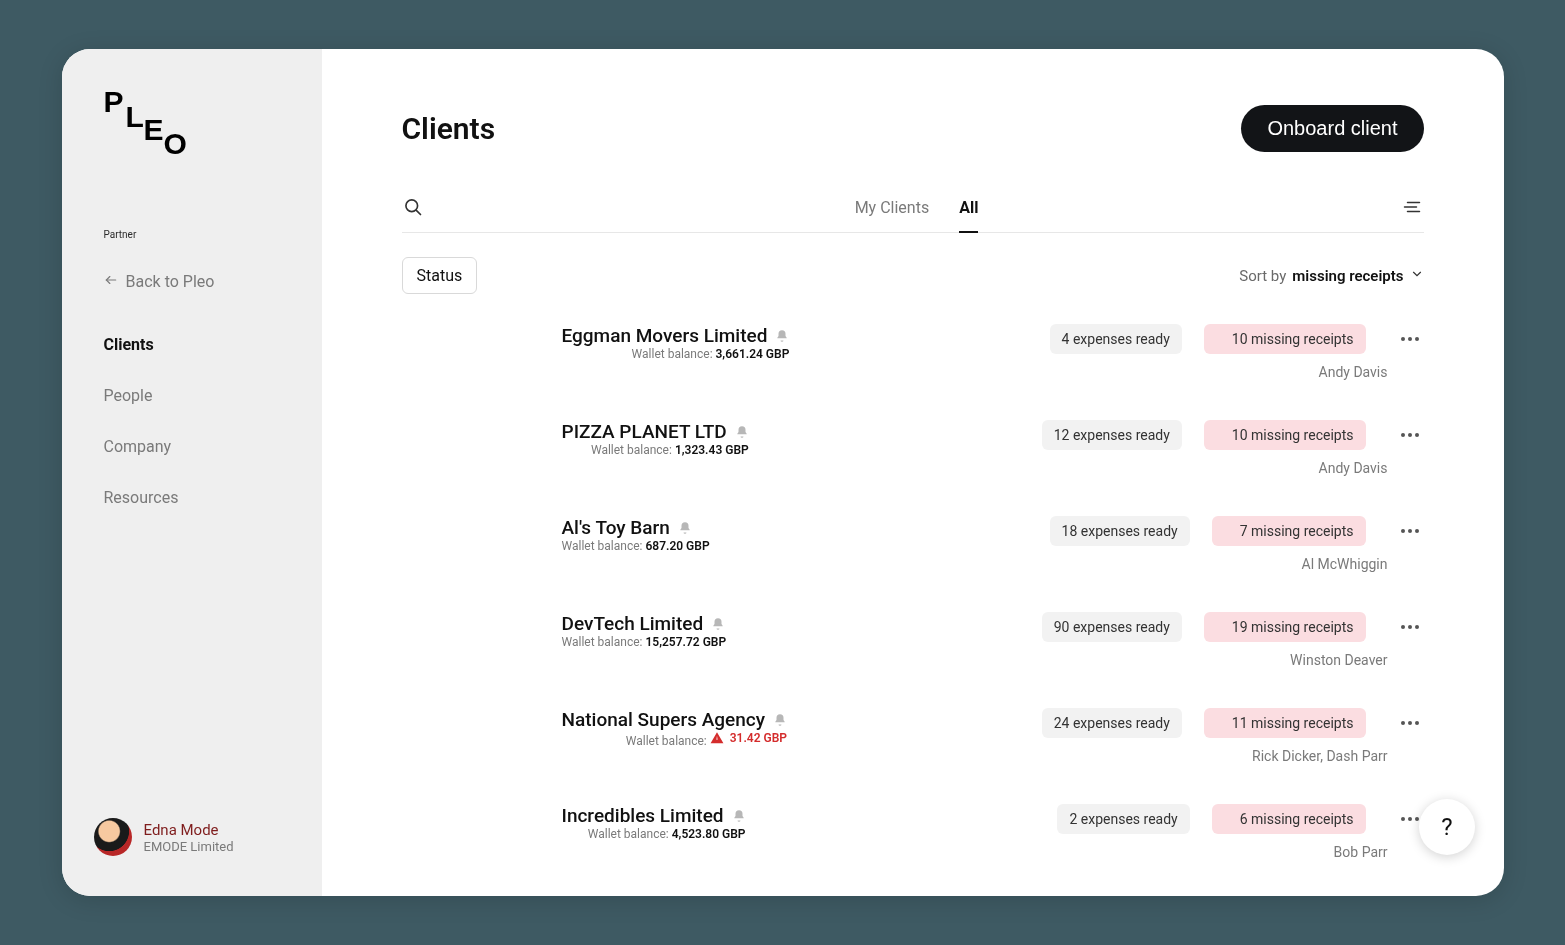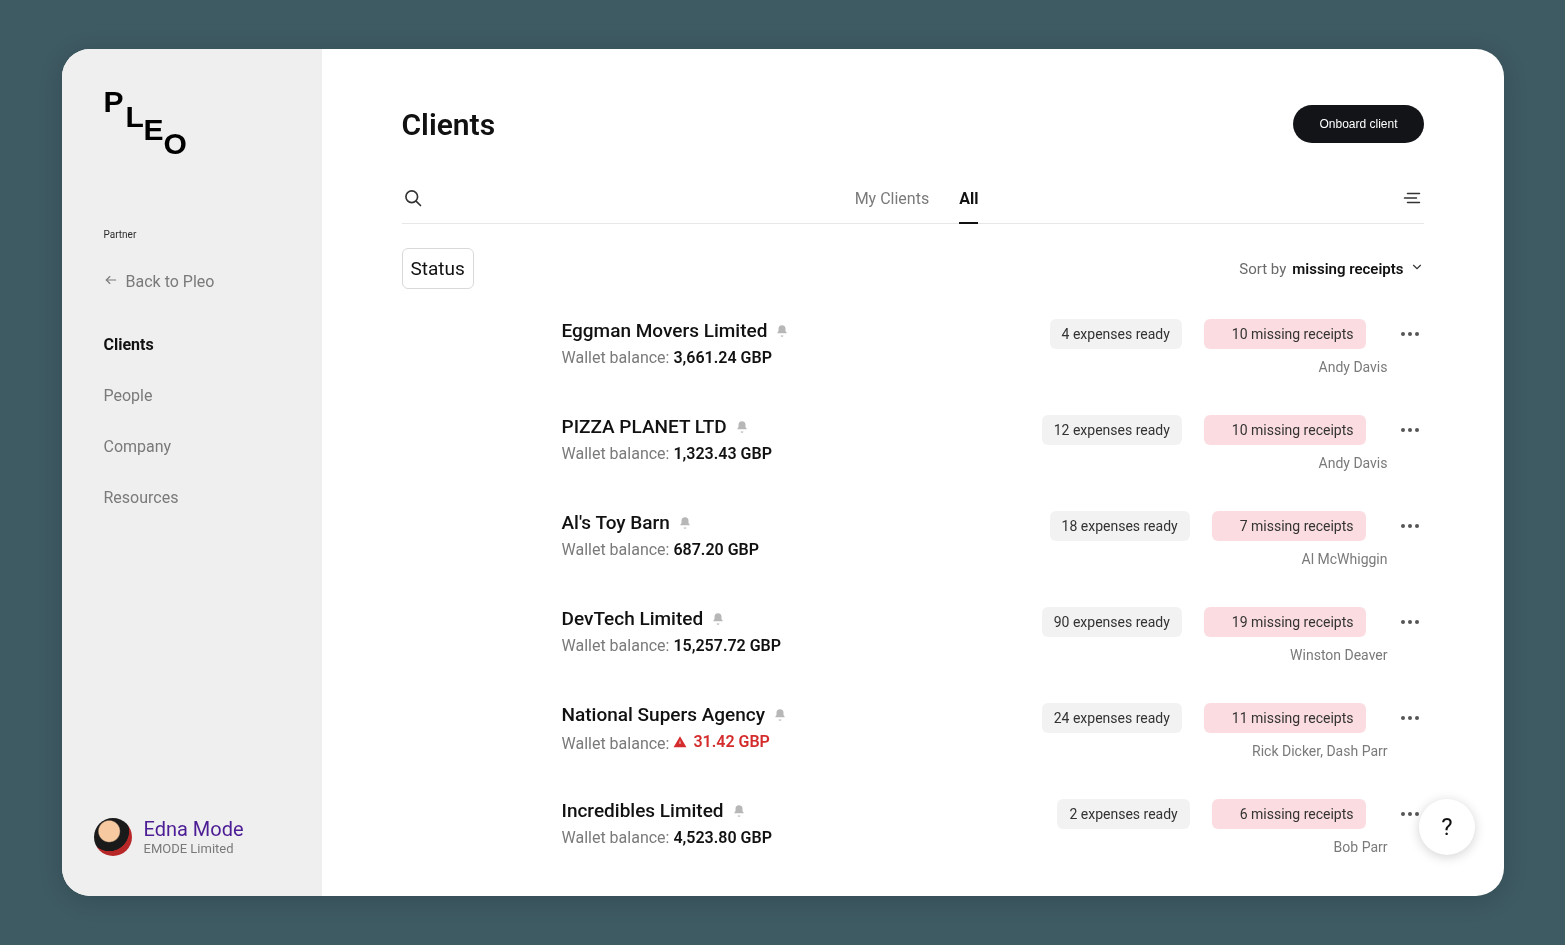--- a/index.html
+++ b/index.html
@@ -90,21 +90,21 @@
   align-items: center;
   gap: 12px;
   padding: 0 0 16px 32px;
 }
 .avatar {
   width: 38px;
   height: 38px;
   border-radius: 50%;
   background: radial-gradient(circle at 40% 35%, #f7c9a0 0 30%, #1a1a1a 34% 58%, #b82727 60% 100%);
 }
-.user-footer .name { font-size: 20px; color: #4c1d95; }
+.user-footer .name { font-size: 15px; color: #7f1d1d; }
 .user-footer .org { font-size: 13px; color: #7a7a7a; }
 .main {
   flex: 1;
   padding: 56px 80px 0 80px;
   display: flex;
   flex-direction: column;
   overflow: hidden;
 }
 .main-header {
   display: flex;
@@ -116,21 +116,21 @@
   font-size: 30px;
   font-weight: 600;
   color: #111;
 }
 .onboard-btn {
   background: #121417;
   color: #fff;
   border: none;
   border-radius: 999px;
   padding: 12px 26px;
-  font-size: 12px;
+  font-size: 20px;
   font-weight: 500;
   cursor: pointer;
 }
 .toolbar {
   display: flex;
   align-items: center;
   border-bottom: 1px solid #e7e7e7;
   padding-bottom: 14px;
   margin-bottom: 24px;
 }
@@ -173,22 +173,22 @@
 }
 .subbar {
   display: flex;
   justify-content: space-between;
   align-items: center;
   margin-bottom: 30px;
 }
 .status-chip {
   border: 1px solid #d9d9d9;
   border-radius: 6px;
-  padding: 8px 8px;
-  font-size: 19px;
+  padding: 8px 14px;
+  font-size: 16px;
   color: #111;
   cursor: pointer;
 }
 .sort-block {
   font-size: 15px;
   color: #111;
   display: flex;
   align-items: flex-start;
   gap: 6px;
   cursor: pointer;
@@ -197,37 +197,37 @@
 .sort-block .value { font-weight: 600; }
 .client-list {
   display: flex;
   flex-direction: column;
   gap: 40px;
   padding-left: 160px;
 }
 .client-row {
   display: flex;
   align-items: flex-start;
+  text-align: right;
 }
 .client-info .cname {
   font-size: 19px;
   color: #111;
   font-weight: 500;
   display: flex;
   align-items: center;
   gap: 8px;
 }
 .bell-icon {
   color: #b7b7b7;
   display: inline-flex;
 }
 .client-info .wallet {
-  font-size: 16px;
+  font-size: 12px;
   color: #7a7a7a;
-  margin-top: 6px;
 }
 .client-info .wallet .val { color: #111; font-weight: 600; }
 .client-info .wallet.low .val { color: #d42c2c; font-weight: 600; display: inline-flex; align-items: center; gap: 6px;}
 .client-right {
   margin-left: auto;
   display: flex;
   flex-direction: column;
   align-items: flex-end;
   gap: 10px;
 }

